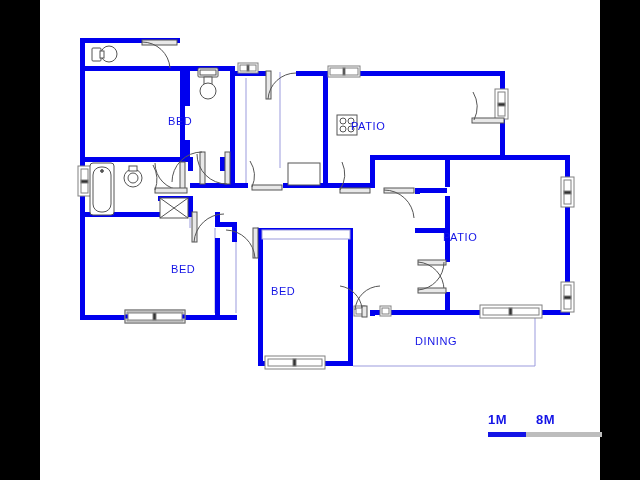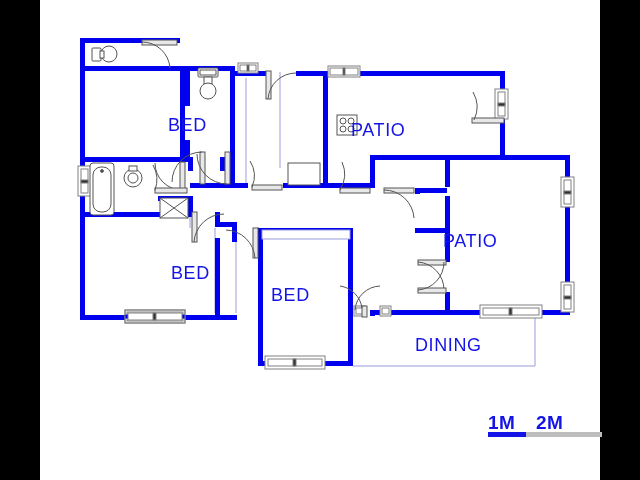--- a/index.html
+++ b/index.html
@@ -32,38 +32,38 @@
     left: 0;
     top: 0;
     width: 560px;
     height: 480px;
     display: block;
   }
   .room-label {
     position: absolute;
     color: #1414e6;
     font-family: "Liberation Sans", sans-serif;
-    font-size: 18px;
+    font-size: 11px;
     letter-spacing: 0.6px;
     white-space: nowrap;
     user-select: none;
   }
   #scalebar {
     position: absolute;
     left: 408px;
     top: 412px;
     width: 110px;
     height: 36px;
   }
   .scale-tick-label {
     position: absolute;
     top: 0px;
     color: #1414e6;
     font-family: "Liberation Sans", sans-serif;
-    font-size: 19px;
+    font-size: 13px;
     font-weight: bold;
     letter-spacing: 0.5px;
   }
   #scale-label-1m { left: 40px; }
   #scale-label-2m { left: 88px; }
   .scale-seg {
     position: absolute;
     top: 20px;
     height: 5px;
   }
@@ -373,19 +373,19 @@
     <div class="room-label" style="left:231px; top:285px;">BED</div>
 
     <div class="room-label" style="left:311px; top:120px;">PATIO</div>
 
     <div class="room-label" style="left:403px; top:231px;">PATIO</div>
 
     <div class="room-label" style="left:375px; top:335px;">DINING</div>
 
     <div id="scalebar">
       <div class="scale-tick-label" id="scale-label-1m">1M</div>
-      <div class="scale-tick-label" id="scale-label-2m">2M</div>
+      <div class="scale-tick-label" id="scale-label-2m">8M</div>
       <div class="scale-seg" id="scale-seg-blue"></div>
       <div class="scale-seg" id="scale-seg-grey"></div>
     </div>
 
   </div>
 </div>
 
 </body></html>

